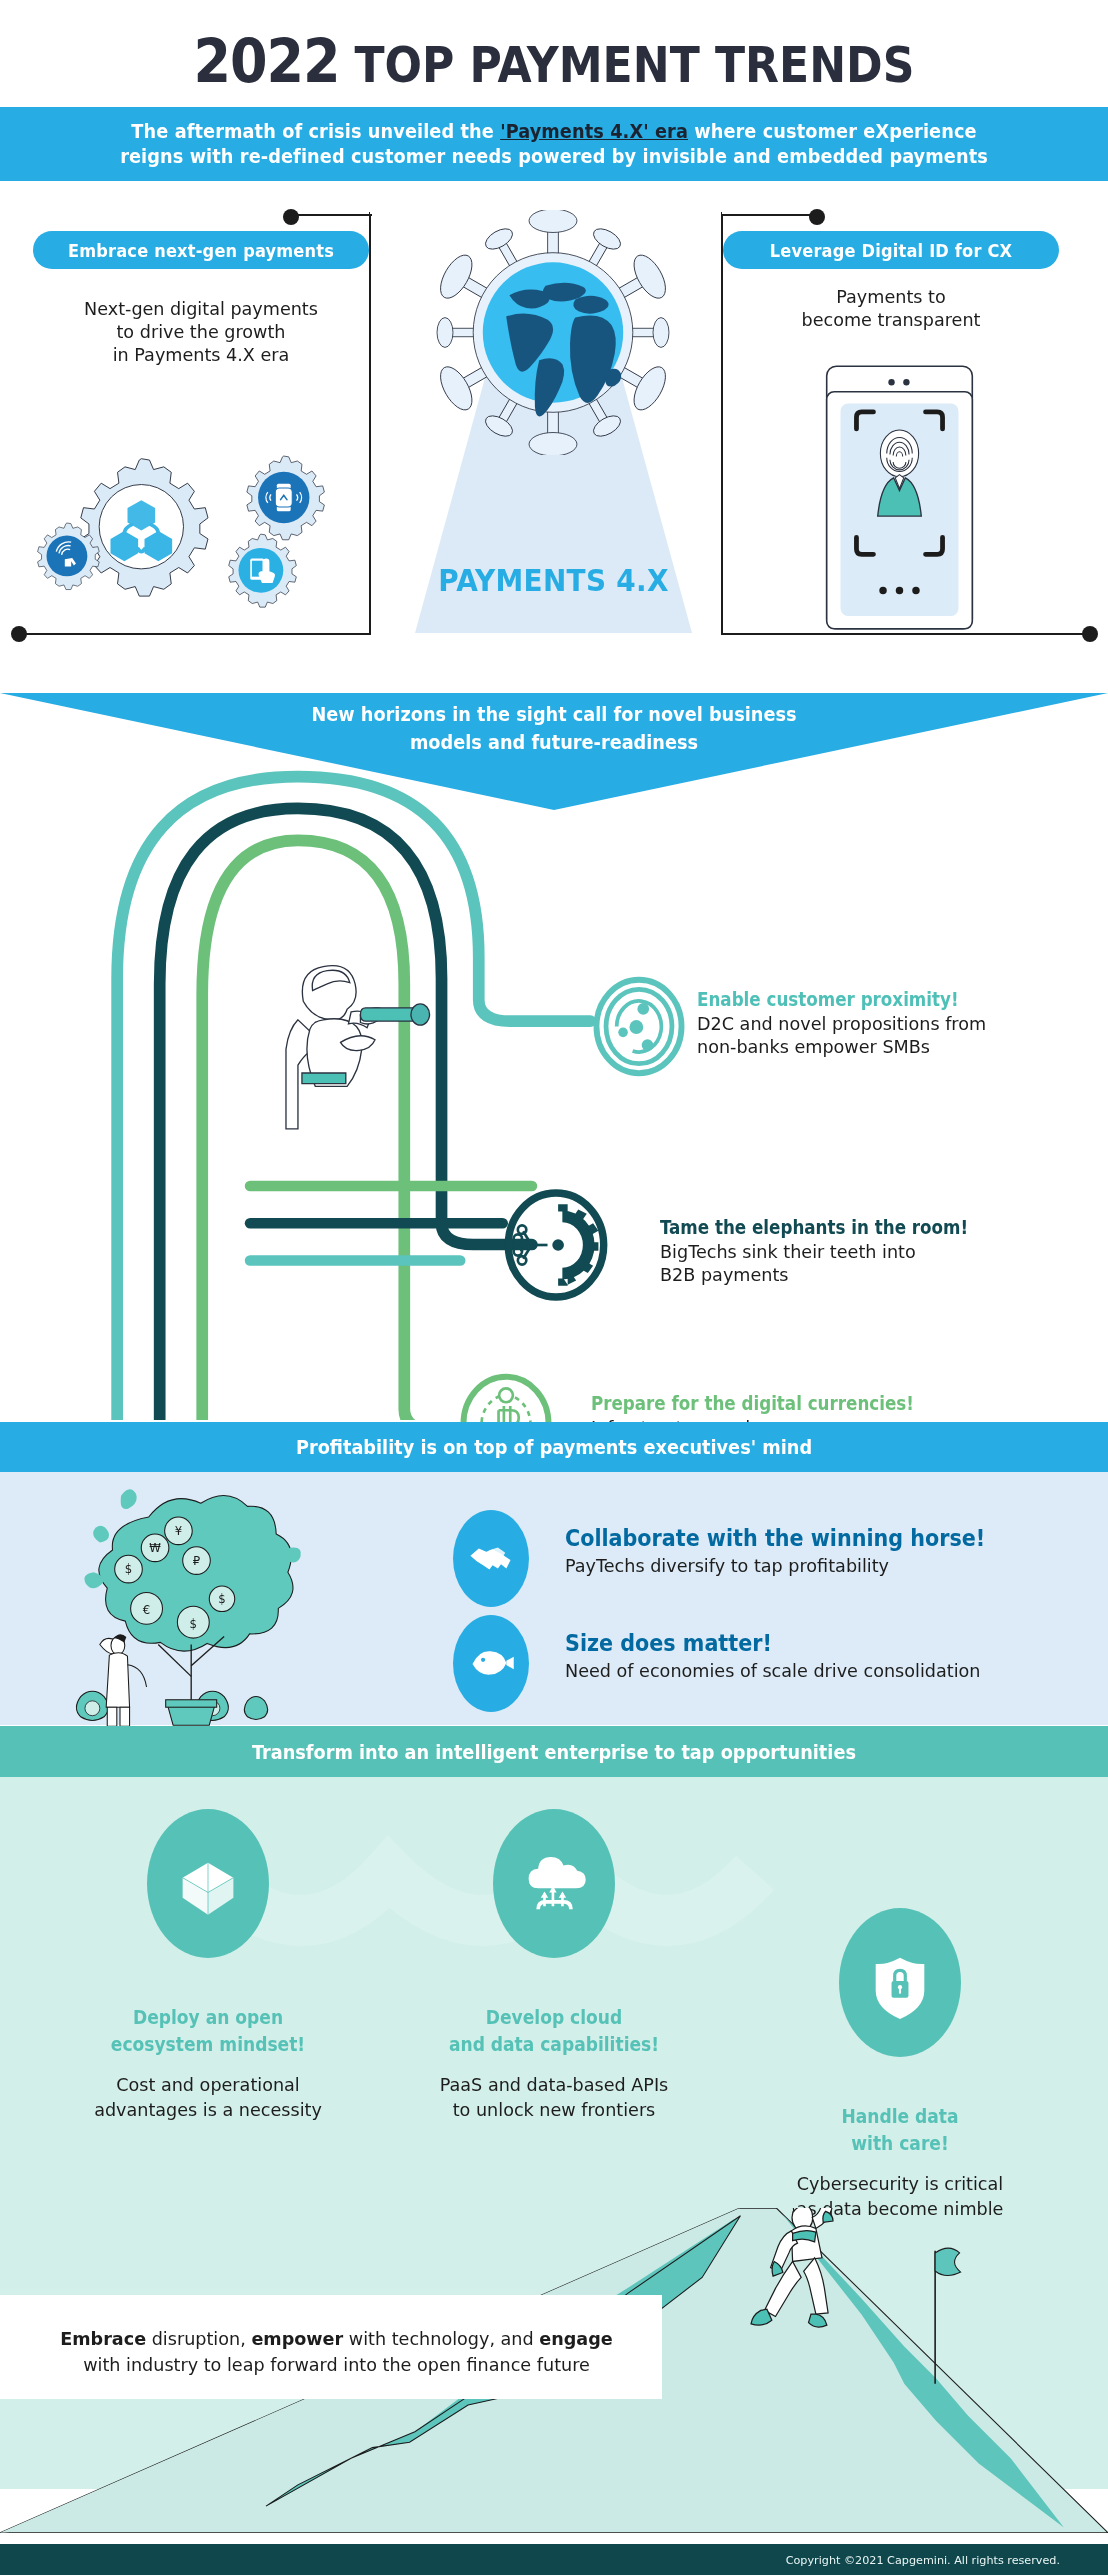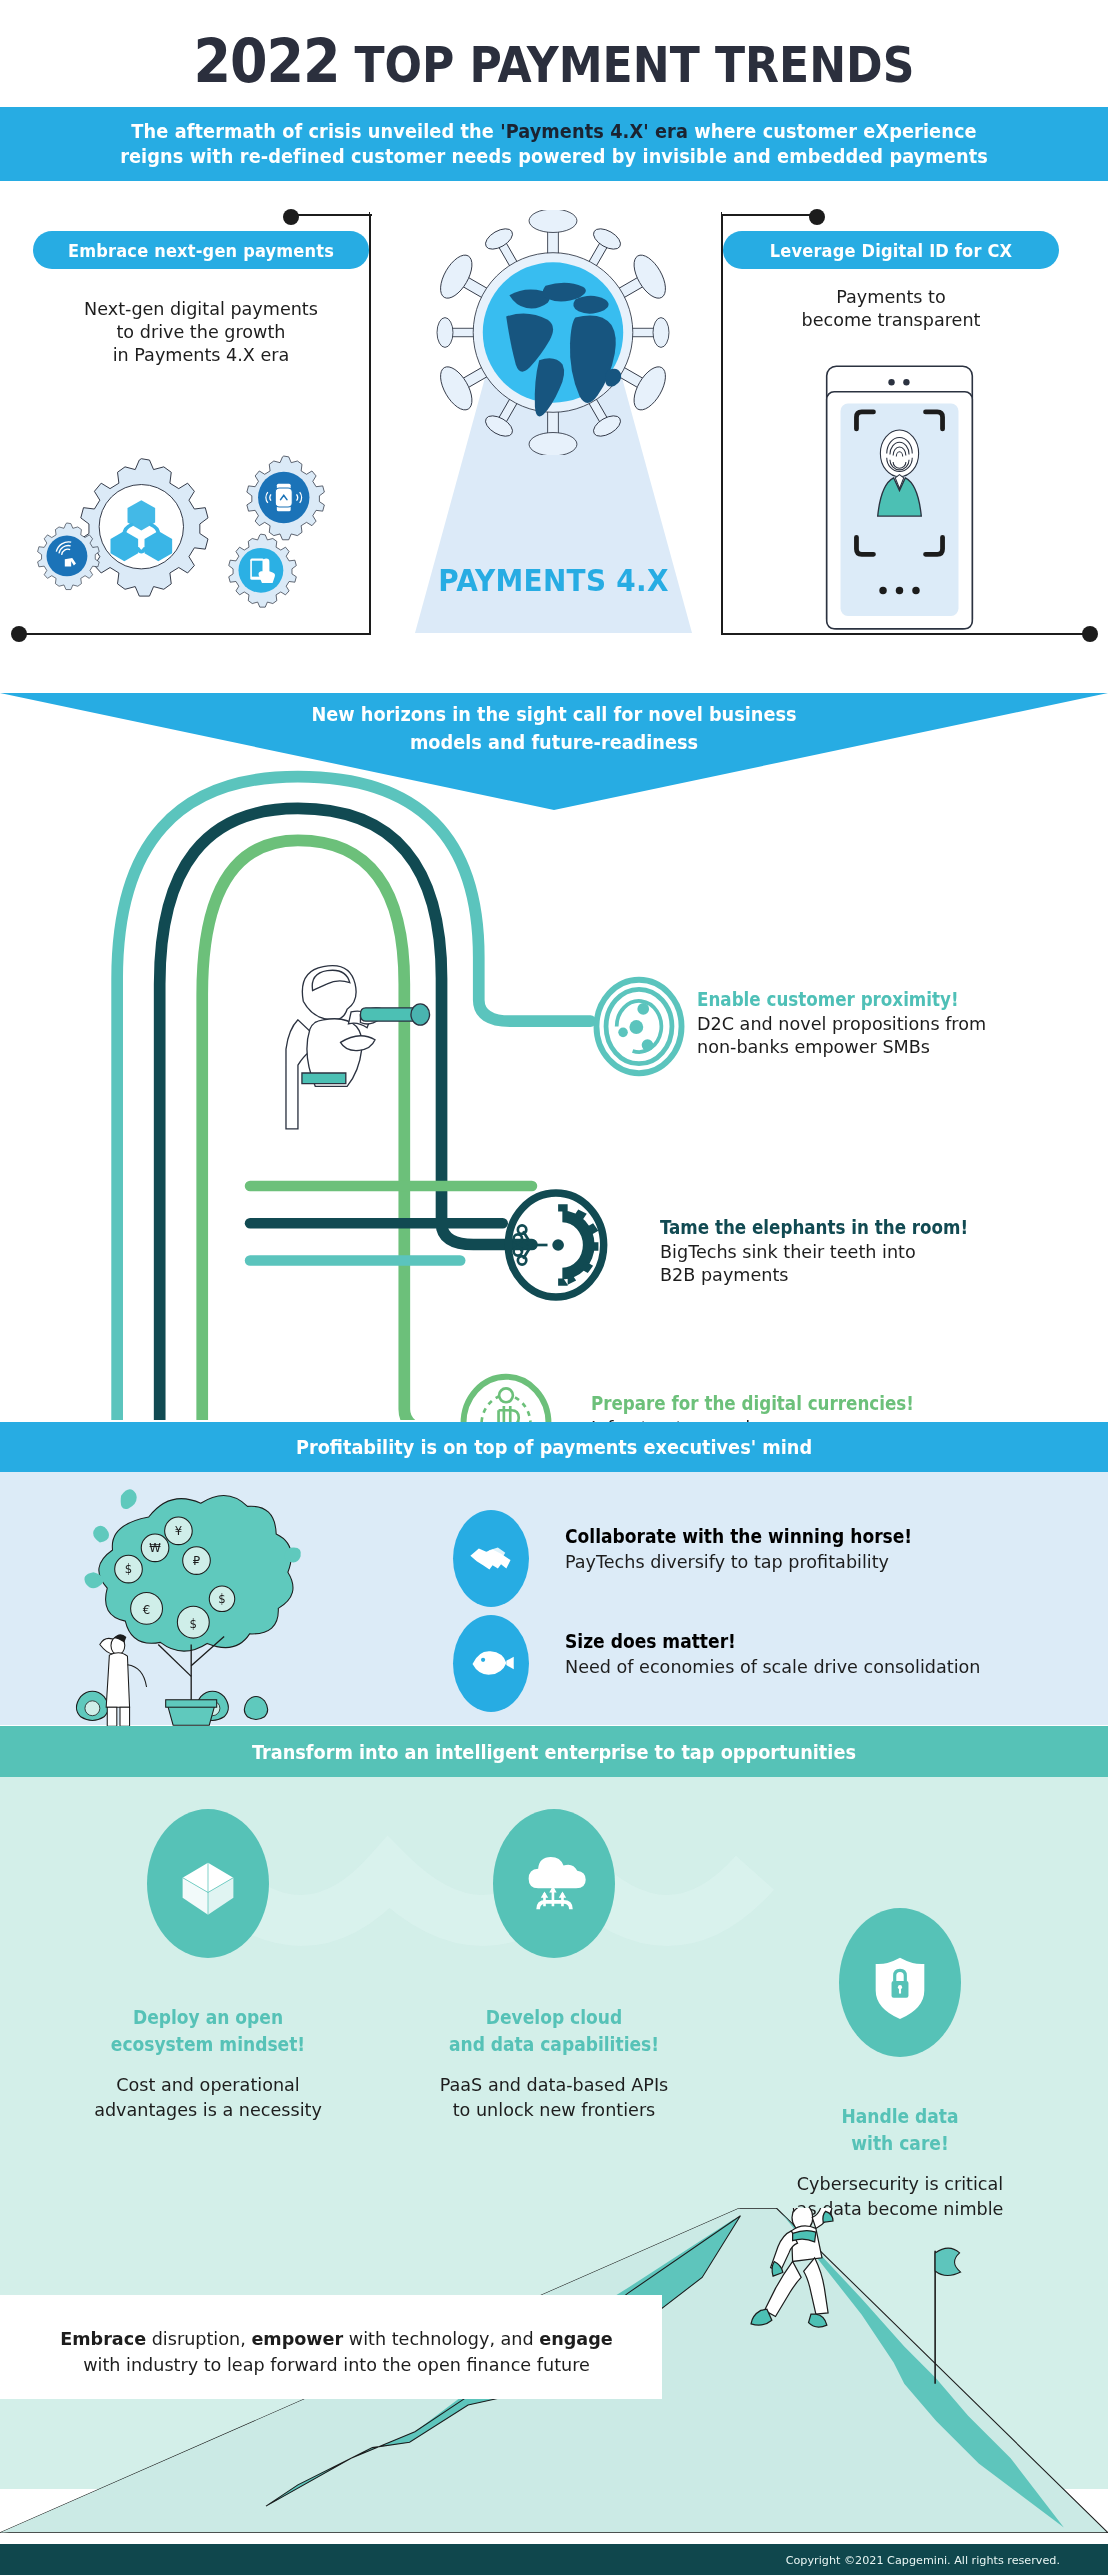--- a/index.html
+++ b/index.html
@@ -54,21 +54,21 @@
     justify-content: center;
     line-height: 1.28;
   }
   .top-banner .line {
     font-size: 19.7px;
     font-weight: 700;
     font-family: "Liberation Sans Narrow", "DejaVu Sans Condensed", "Liberation Sans", sans-serif;
     letter-spacing: 0.1px;
     white-space: nowrap;
   }
-  .em-dark { color: #1b2331; }
+  .em-dark { color: #1b2331; text-decoration: underline; }
 
   
   .panel-frame {
     position: absolute;
     border: 1.6px solid #1c1c1c;
   }
   .panel-left  { left: 18px;  top: 212px; width: 352px; height: 423px;
                  border-top: none; border-left: none; }
   .panel-right { left: 721px; top: 212px; width: 352px; height: 423px;
                  border-top: none; border-right: none; }
@@ -171,21 +171,21 @@
   }
   .prof-item { position: absolute; }
   .prof-circle {
     position: absolute;
     width: 76px; height: 97px;
     border-radius: 50%;
     background: #27ace3;
     display: flex; align-items: center; justify-content: center;
   }
   .prof-title {
-    font-size: 19px; font-weight: 700; color: #000000;
+    font-size: 23px; font-weight: 700; color: #0369a1;
     font-family: "Liberation Sans Narrow", "DejaVu Sans Condensed", "Liberation Sans", sans-serif;
     margin-bottom: 5.3px; white-space: nowrap;
   }
   .prof-desc {
     font-size: 17.6px; color: #1d1d1d;
     font-family: "DejaVu Sans", "Liberation Sans", sans-serif;
     white-space: nowrap;
   }
   .tree-wrap { position: absolute; left: 69px; top: 1485px; width: 255px; height: 242px; }
 

